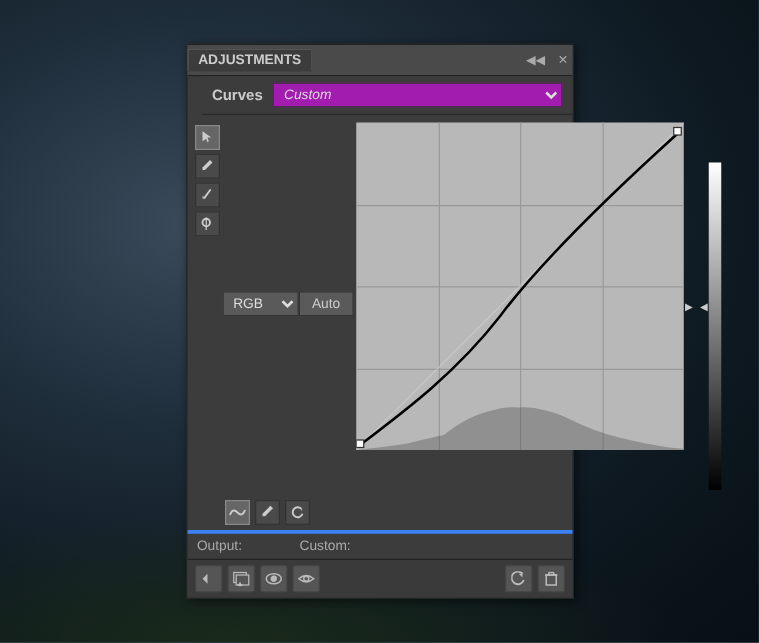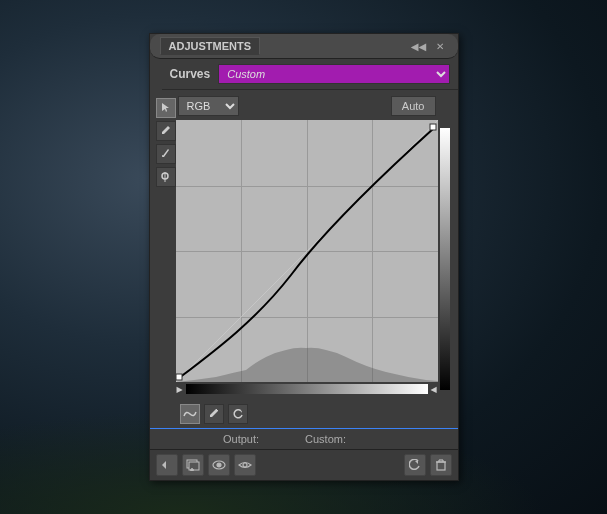--- a/index.html
+++ b/index.html
@@ -34,23 +34,22 @@
       box-shadow: 2px 2px 8px rgba(0,0,0,0.6);
       display: flex;
       flex-direction: column;
     }
 
     .panel-titlebar {
       background: #4a4a4a;
       display: flex;
       align-items: center;
       justify-content: space-between;
-      padding: 3px 10px;
+      padding: 3px 0;
       border-bottom: 1px solid #222;
-      border-radius: 10px;
     }
 
     .panel-title-left {
       display: flex;
       align-items: center;
       gap: 4px;
     }
 
     .panel-tab {
       background: #3c3c3c;
@@ -132,21 +131,21 @@
     }
 
     .tool-btn.active {
       background: #666;
       border-color: #888;
     }
 
     .graph-area {
       flex: 1;
       display: flex;
-      flex-direction: column;
+      flex-direction: row;
     }
 
     .graph-controls {
       display: flex;
       align-items: center;
       justify-content: space-between;
       margin-bottom: 4px;
       padding: 0 2px;
     }
 
@@ -233,22 +232,21 @@
     .side-tool-btn.active {
       background: #666;
       border-color: #888;
     }
 
     .output-input-row {
       display: flex;
       padding: 4px 8px;
       gap: 8px;
       align-items: center;
-      border-top: 1px solid #3b82f6;
-      justify-content: center;
+      border-top: 3px solid #3b82f6;
     }
 
     .output-label, .input-label {
       color: #aaa;
       font-size: 11px;
     }
 
     .output-value, .input-value {
       color: #aaa;
       font-size: 11px;

